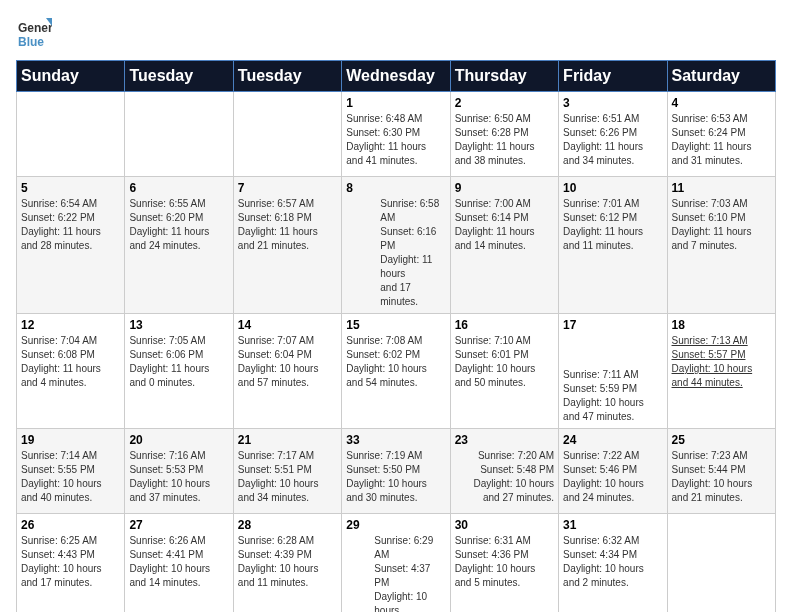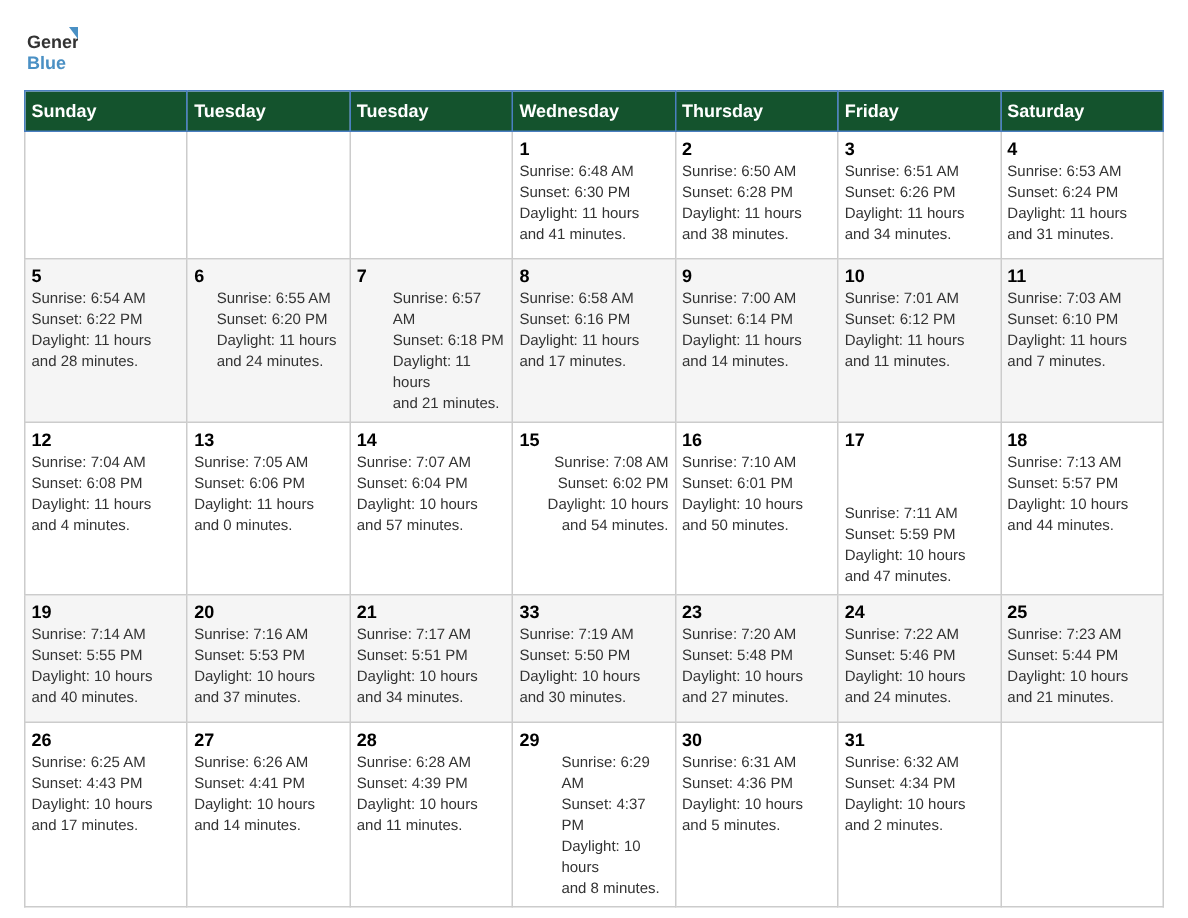--- a/index.html
+++ b/index.html
@@ -34,25 +34,25 @@
       font-size: 14px;
       color: #333;
       margin-top: 2px;
     }
     .calendar {
       width: 100%;
       border-collapse: collapse;
       font-size: 11px;
     }
     .calendar th {
-      background: #14532d;
+      background: #0f172a;
       color: #fff;
       padding: 6px 4px;
       text-align: left;
-      font-size: 12px;
+      font-size: 16px;
       font-weight: bold;
       border: 1px solid #4a7fc1;
     }
     .calendar td {
       border: 1px solid #ccc;
       vertical-align: top;
       padding: 4px;
       width: calc(100% / 7);
       min-height: 80px;
       height: 85px;
@@ -142,35 +142,35 @@
       <tr>
         <td>
           <span class="day-number">5</span>
           <div class="day-info" style="white-space: pre-line;">Sunrise: 6:54 AM
 Sunset: 6:22 PM
 Daylight: 11 hours
 and 28 minutes.</div>
         </td>
         <td>
           <span class="day-number">6</span>
-          <div class="day-info" style="white-space: pre-line; margin-left: 15px;">Sunrise: 6:55 AM
+          <div class="day-info" style="white-space: pre-line;">Sunrise: 6:55 AM
 Sunset: 6:20 PM
 Daylight: 11 hours
 and 24 minutes.</div>
         </td>
         <td>
           <span class="day-number">7</span>
-          <div class="day-info" style="white-space: pre-line; margin-left: 24px;">Sunrise: 6:57 AM
+          <div class="day-info" style="white-space: pre-line;">Sunrise: 6:57 AM
 Sunset: 6:18 PM
 Daylight: 11 hours
 and 21 minutes.</div>
         </td>
         <td>
           <span class="day-number">8</span>
-          <div class="day-info" style="white-space: pre-line;">Sunrise: 6:58 AM
+          <div class="day-info" style="white-space: pre-line; margin-left: 34px;">Sunrise: 6:58 AM
 Sunset: 6:16 PM
 Daylight: 11 hours
 and 17 minutes.</div>
         </td>
         <td>
           <span class="day-number">9</span>
           <div class="day-info" style="white-space: pre-line;">Sunrise: 7:00 AM
 Sunset: 6:14 PM
 Daylight: 11 hours
 and 14 minutes.</div>
@@ -207,42 +207,42 @@
         </td>
         <td>
           <span class="day-number">14</span>
           <div class="day-info" style="white-space: pre-line;">Sunrise: 7:07 AM
 Sunset: 6:04 PM
 Daylight: 10 hours
 and 57 minutes.</div>
         </td>
         <td>
           <span class="day-number">15</span>
-          <div class="day-info" style="white-space: pre-line; text-align: right;">Sunrise: 7:08 AM
+          <div class="day-info" style="white-space: pre-line;">Sunrise: 7:08 AM
 Sunset: 6:02 PM
 Daylight: 10 hours
 and 54 minutes.</div>
         </td>
         <td>
           <span class="day-number">16</span>
           <div class="day-info" style="white-space: pre-line;">Sunrise: 7:10 AM
 Sunset: 6:01 PM
 Daylight: 10 hours
 and 50 minutes.</div>
         </td>
         <td>
           <span class="day-number">17</span>
           <div class="day-info" style="white-space: pre-line; margin-top: 36px;">Sunrise: 7:11 AM
 Sunset: 5:59 PM
 Daylight: 10 hours
 and 47 minutes.</div>
         </td>
         <td>
           <span class="day-number">18</span>
-          <div class="day-info" style="white-space: pre-line;">Sunrise: 7:13 AM
+          <div class="day-info" style="white-space: pre-line; text-decoration: underline;">Sunrise: 7:13 AM
 Sunset: 5:57 PM
 Daylight: 10 hours
 and 44 minutes.</div>
         </td>
       </tr>
       <tr>
         <td>
           <span class="day-number">19</span>
           <div class="day-info" style="white-space: pre-line;">Sunrise: 7:14 AM
 Sunset: 5:55 PM
@@ -265,21 +265,21 @@
         </td>
         <td>
           <span class="day-number">33</span>
           <div class="day-info" style="white-space: pre-line;">Sunrise: 7:19 AM
 Sunset: 5:50 PM
 Daylight: 10 hours
 and 30 minutes.</div>
         </td>
         <td>
           <span class="day-number">23</span>
-          <div class="day-info" style="white-space: pre-line;">Sunrise: 7:20 AM
+          <div class="day-info" style="white-space: pre-line; text-align: right;">Sunrise: 7:20 AM
 Sunset: 5:48 PM
 Daylight: 10 hours
 and 27 minutes.</div>
         </td>
         <td>
           <span class="day-number">24</span>
           <div class="day-info" style="white-space: pre-line;">Sunrise: 7:22 AM
 Sunset: 5:46 PM
 Daylight: 10 hours
 and 24 minutes.</div>

